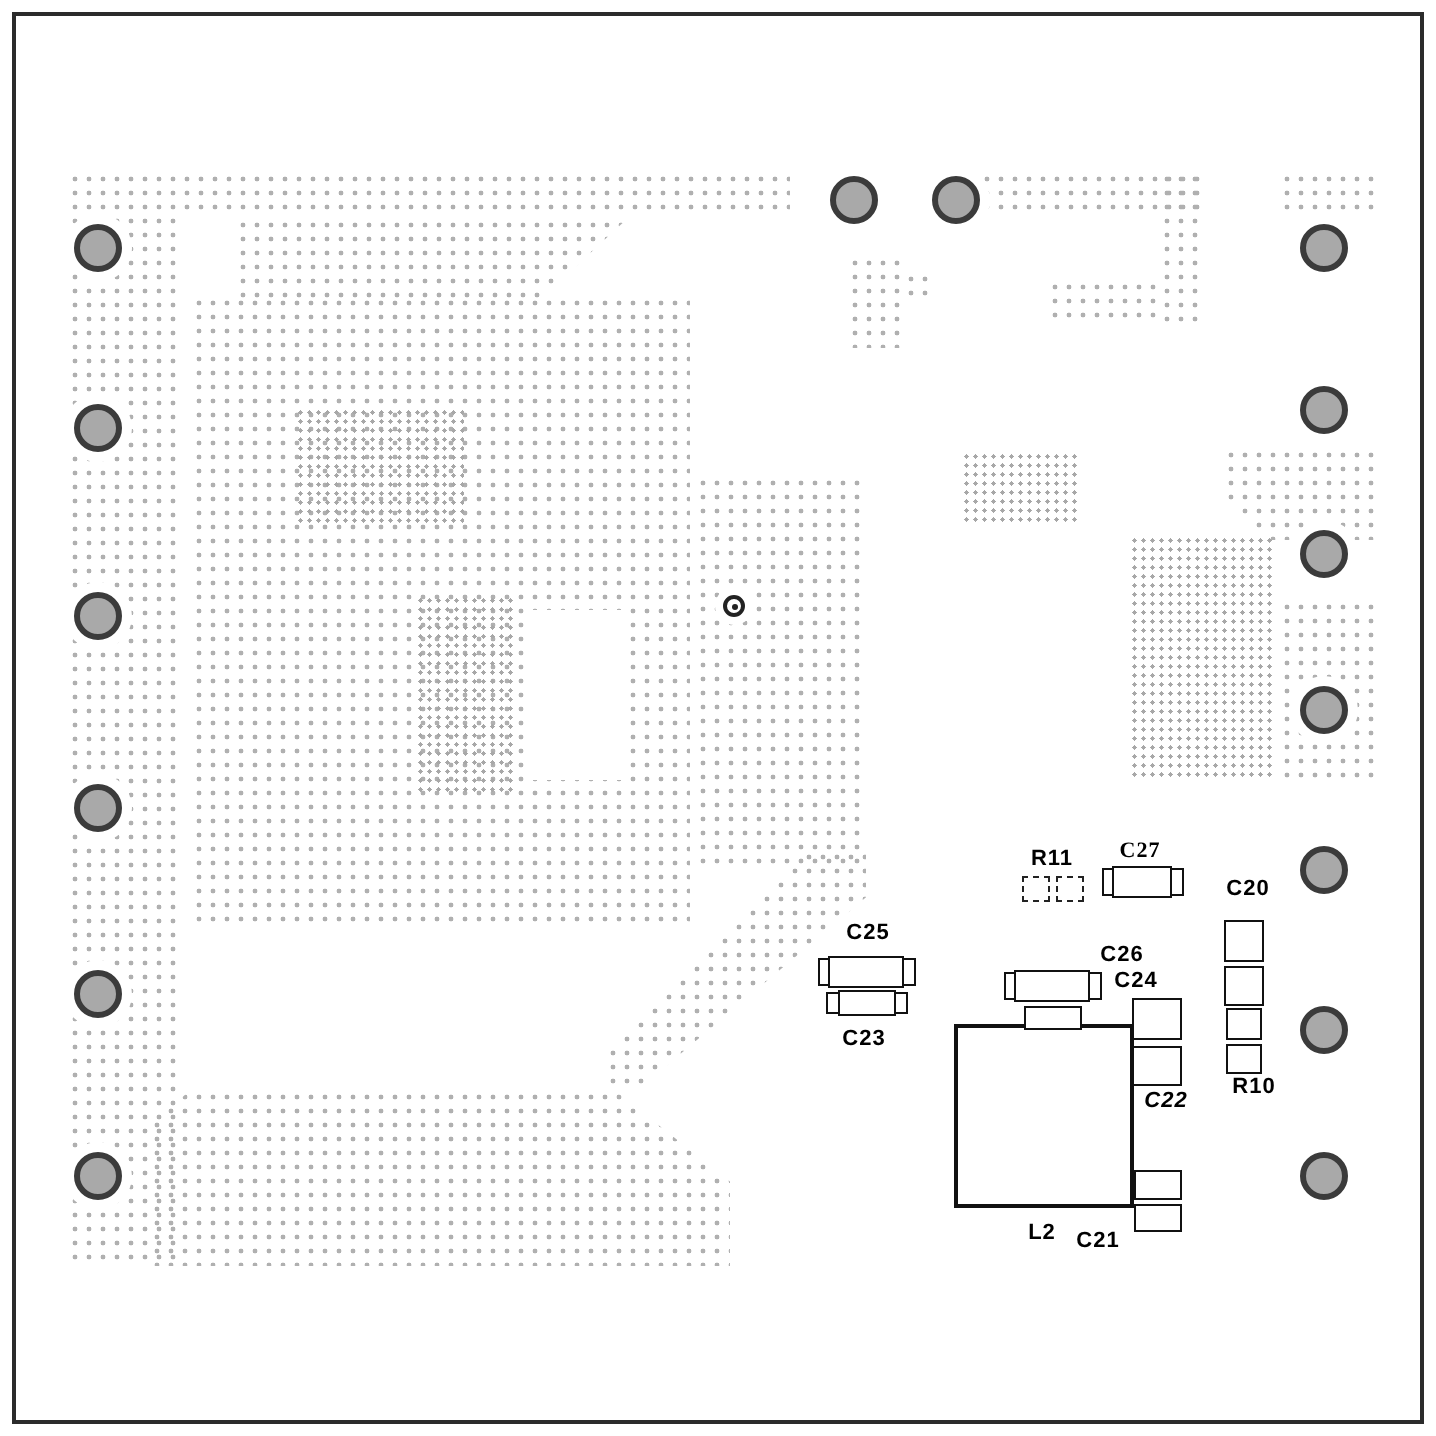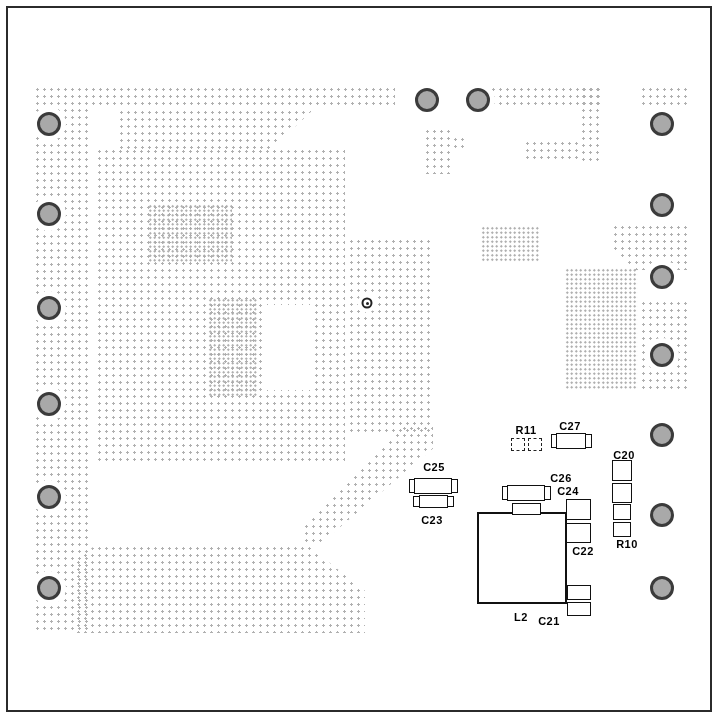--- a/index.html
+++ b/index.html
@@ -100,41 +100,41 @@
     <div class="hole" style="left: 662px; top: 588px;"></div>
     <div class="via" style="left: 367px; top: 303px;">
       <div class="via-dot"></div>
     </div>
     <div class="pad dashed" style="left: 511px; top: 438px; width: 14px; height: 13px;"></div>
     <div class="pad dashed" style="left: 528px; top: 438px; width: 14px; height: 13px;"></div>
     <div class="ref-label" style="left: 526px; top: 430px;">R11</div>
     <div class="pad" style="left: 551px; top: 434px; width: 9px; height: 14px;"></div>
     <div class="pad" style="left: 583px; top: 434px; width: 9px; height: 14px;"></div>
     <div class="pad" style="left: 556px; top: 433px; width: 30px; height: 16px;"></div>
-    <div class="ref-label" style="left: 570px; top: 426px;">C27</div>
+    <div class="ref-label" style="left: 570px; top: 426px; font-family: Liberation Serif, serif;">C27</div>
     <div class="pad" style="left: 409px; top: 479px; width: 9px; height: 14px;"></div>
     <div class="pad" style="left: 449px; top: 479px; width: 9px; height: 14px;"></div>
     <div class="pad" style="left: 414px; top: 478px; width: 38px; height: 16px;"></div>
     <div class="ref-label" style="left: 434px; top: 467px;">C25</div>
     <div class="pad" style="left: 413px; top: 496px; width: 8px; height: 11px;"></div>
     <div class="pad" style="left: 446px; top: 496px; width: 8px; height: 11px;"></div>
     <div class="pad" style="left: 419px; top: 495px; width: 29px; height: 13px;"></div>
     <div class="ref-label" style="left: 432px; top: 520px;">C23</div>
     <div class="pad" style="left: 502px; top: 486px; width: 9px; height: 14px;"></div>
     <div class="pad" style="left: 542px; top: 486px; width: 9px; height: 14px;"></div>
     <div class="pad" style="left: 507px; top: 485px; width: 38px; height: 16px;"></div>
     <div class="ref-label" style="left: 561px; top: 478px;">C26</div>
     <div class="pad" style="left: 512px; top: 503px; width: 29px; height: 12px;"></div>
     <div class="ref-label" style="left: 568px; top: 491px;">C24</div>
     <div class="pad" style="left: 566px; top: 499px; width: 25px; height: 21px;"></div>
     <div class="pad" style="left: 566px; top: 523px; width: 25px; height: 20px;"></div>
-    <div class="ref-label" style="left: 583px; top: 551px;">C22</div>
+    <div class="ref-label" style="left: 583px; top: 551px; font-style: italic;">C22</div>
     <div class="pad" style="left: 612px; top: 460px; width: 20px; height: 21px;"></div>
     <div class="pad" style="left: 612px; top: 483px; width: 20px; height: 20px;"></div>
-    <div class="ref-label" style="left: 624px; top: 455px;">C20</div>
+    <div class="ref-label" style="left: 624px; top: 445px;">C20</div>
     <div class="pad" style="left: 613px; top: 504px; width: 18px; height: 16px;"></div>
     <div class="pad" style="left: 613px; top: 522px; width: 18px; height: 15px;"></div>
     <div class="ref-label" style="left: 627px; top: 544px;">R10</div>
     <div class="pad" style="left: 567px; top: 585px; width: 24px; height: 15px;"></div>
     <div class="pad" style="left: 567px; top: 602px; width: 24px; height: 14px;"></div>
     <div class="ref-label" style="left: 549px; top: 621px;">C21</div>
     <div class="comp-outline" style="left: 477px; top: 512px; width: 90px; height: 92px;"></div>
     <div class="ref-label" style="left: 521px; top: 617px;">L2</div>
   </div>
 

